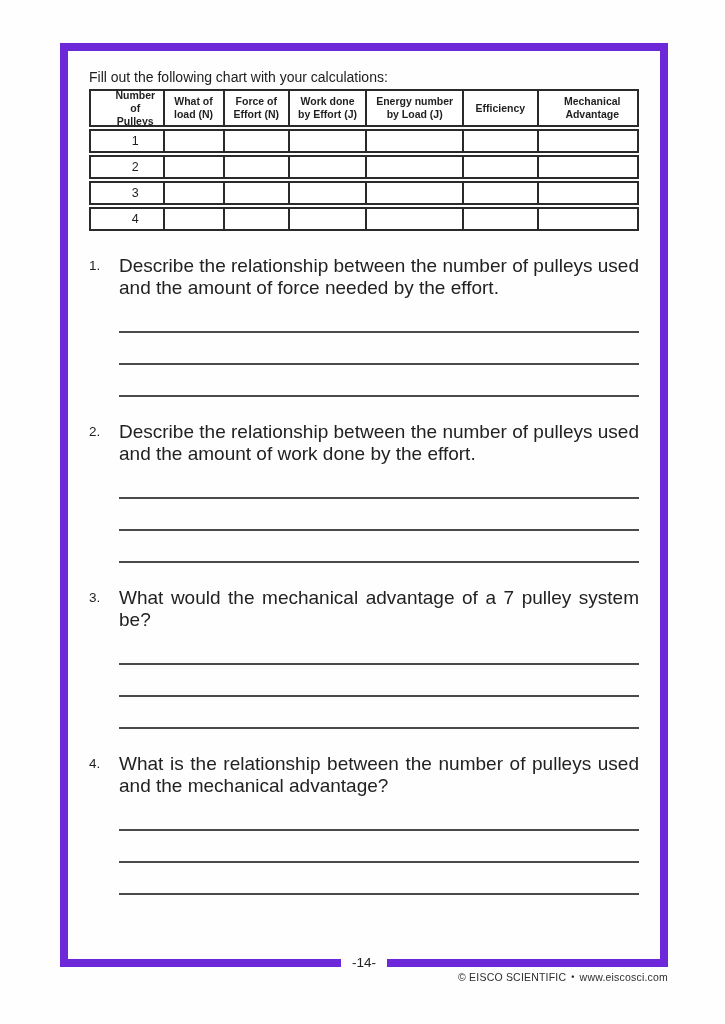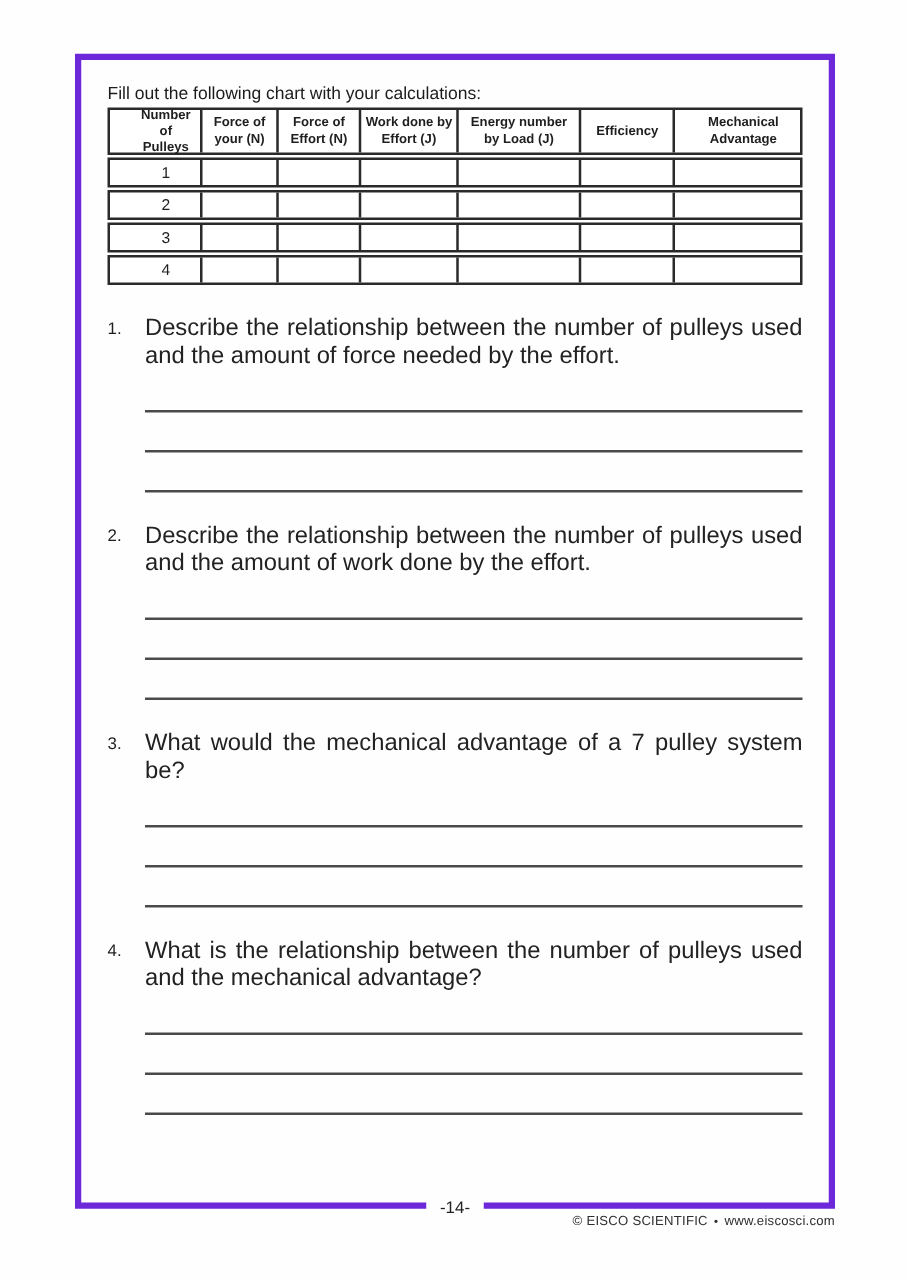--- a/index.html
+++ b/index.html
@@ -11,21 +11,21 @@
     height: 1024px;
     position: relative;
     overflow: hidden;
   }
   .page { width: 725px; height: 1024px; position: relative; background: #fefefe; }
 
   .frame {
     position: absolute;
     left: 60px; top: 43px;
     width: 608px; height: 924px;
-    border: 5px solid #6d28d9;
+    border: 8px solid #6d28d9;
     background: #fefefe;
     padding: 17px 21px 0 21px;
   }
 
   .instruction {
     font-size: 14px;
     line-height: 18px;
     color: #1c1c1c;
   }
 
@@ -117,21 +117,21 @@
 <body>
 
 <div class="page">
   <div class="frame">
 
     <p class="instruction">Fill out the following chart with your calculations:</p>
 
     <div class="chart">
       <div class="trow head">
         <div class="tcell c0">Number of Pulleys</div>
-        <div class="tcell c1">Force of your (N)</div>
+        <div class="tcell c1">What of load (N)</div>
         <div class="tcell c2">Force of Effort (N)</div>
         <div class="tcell c3">Work done by Effort (J)</div>
         <div class="tcell c4">Energy number by Load (J)</div>
         <div class="tcell c5">Efficiency</div>
         <div class="tcell c6">Mechanical Advantage</div>
       </div>
 
       <div class="trow body-row">
         <div class="tcell c0">1</div>
         <div class="tcell c1"></div>

